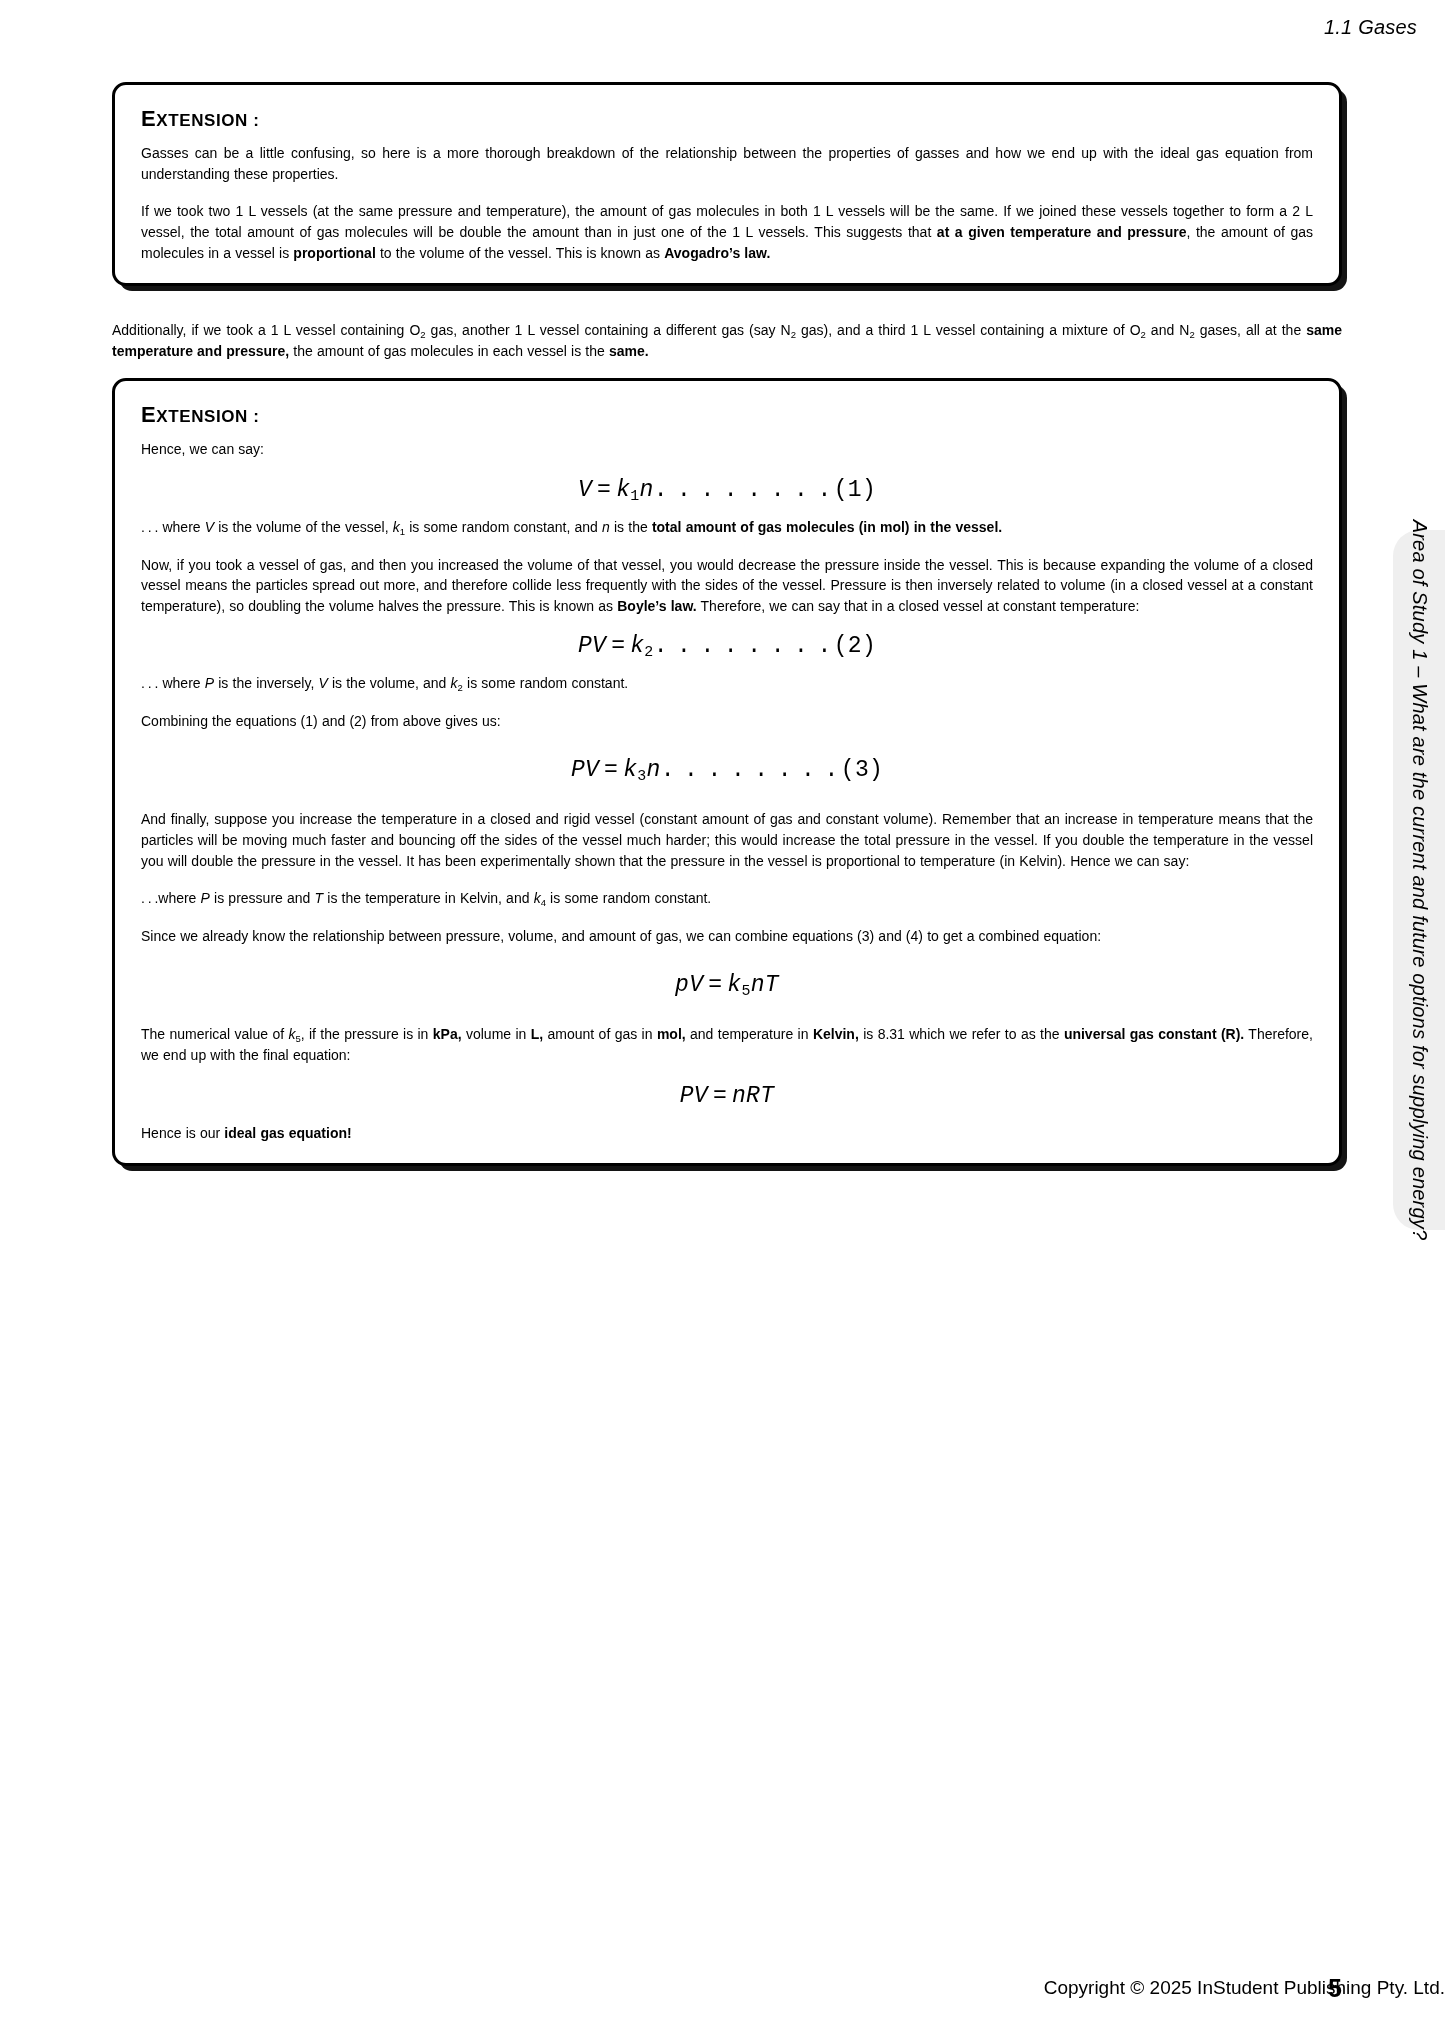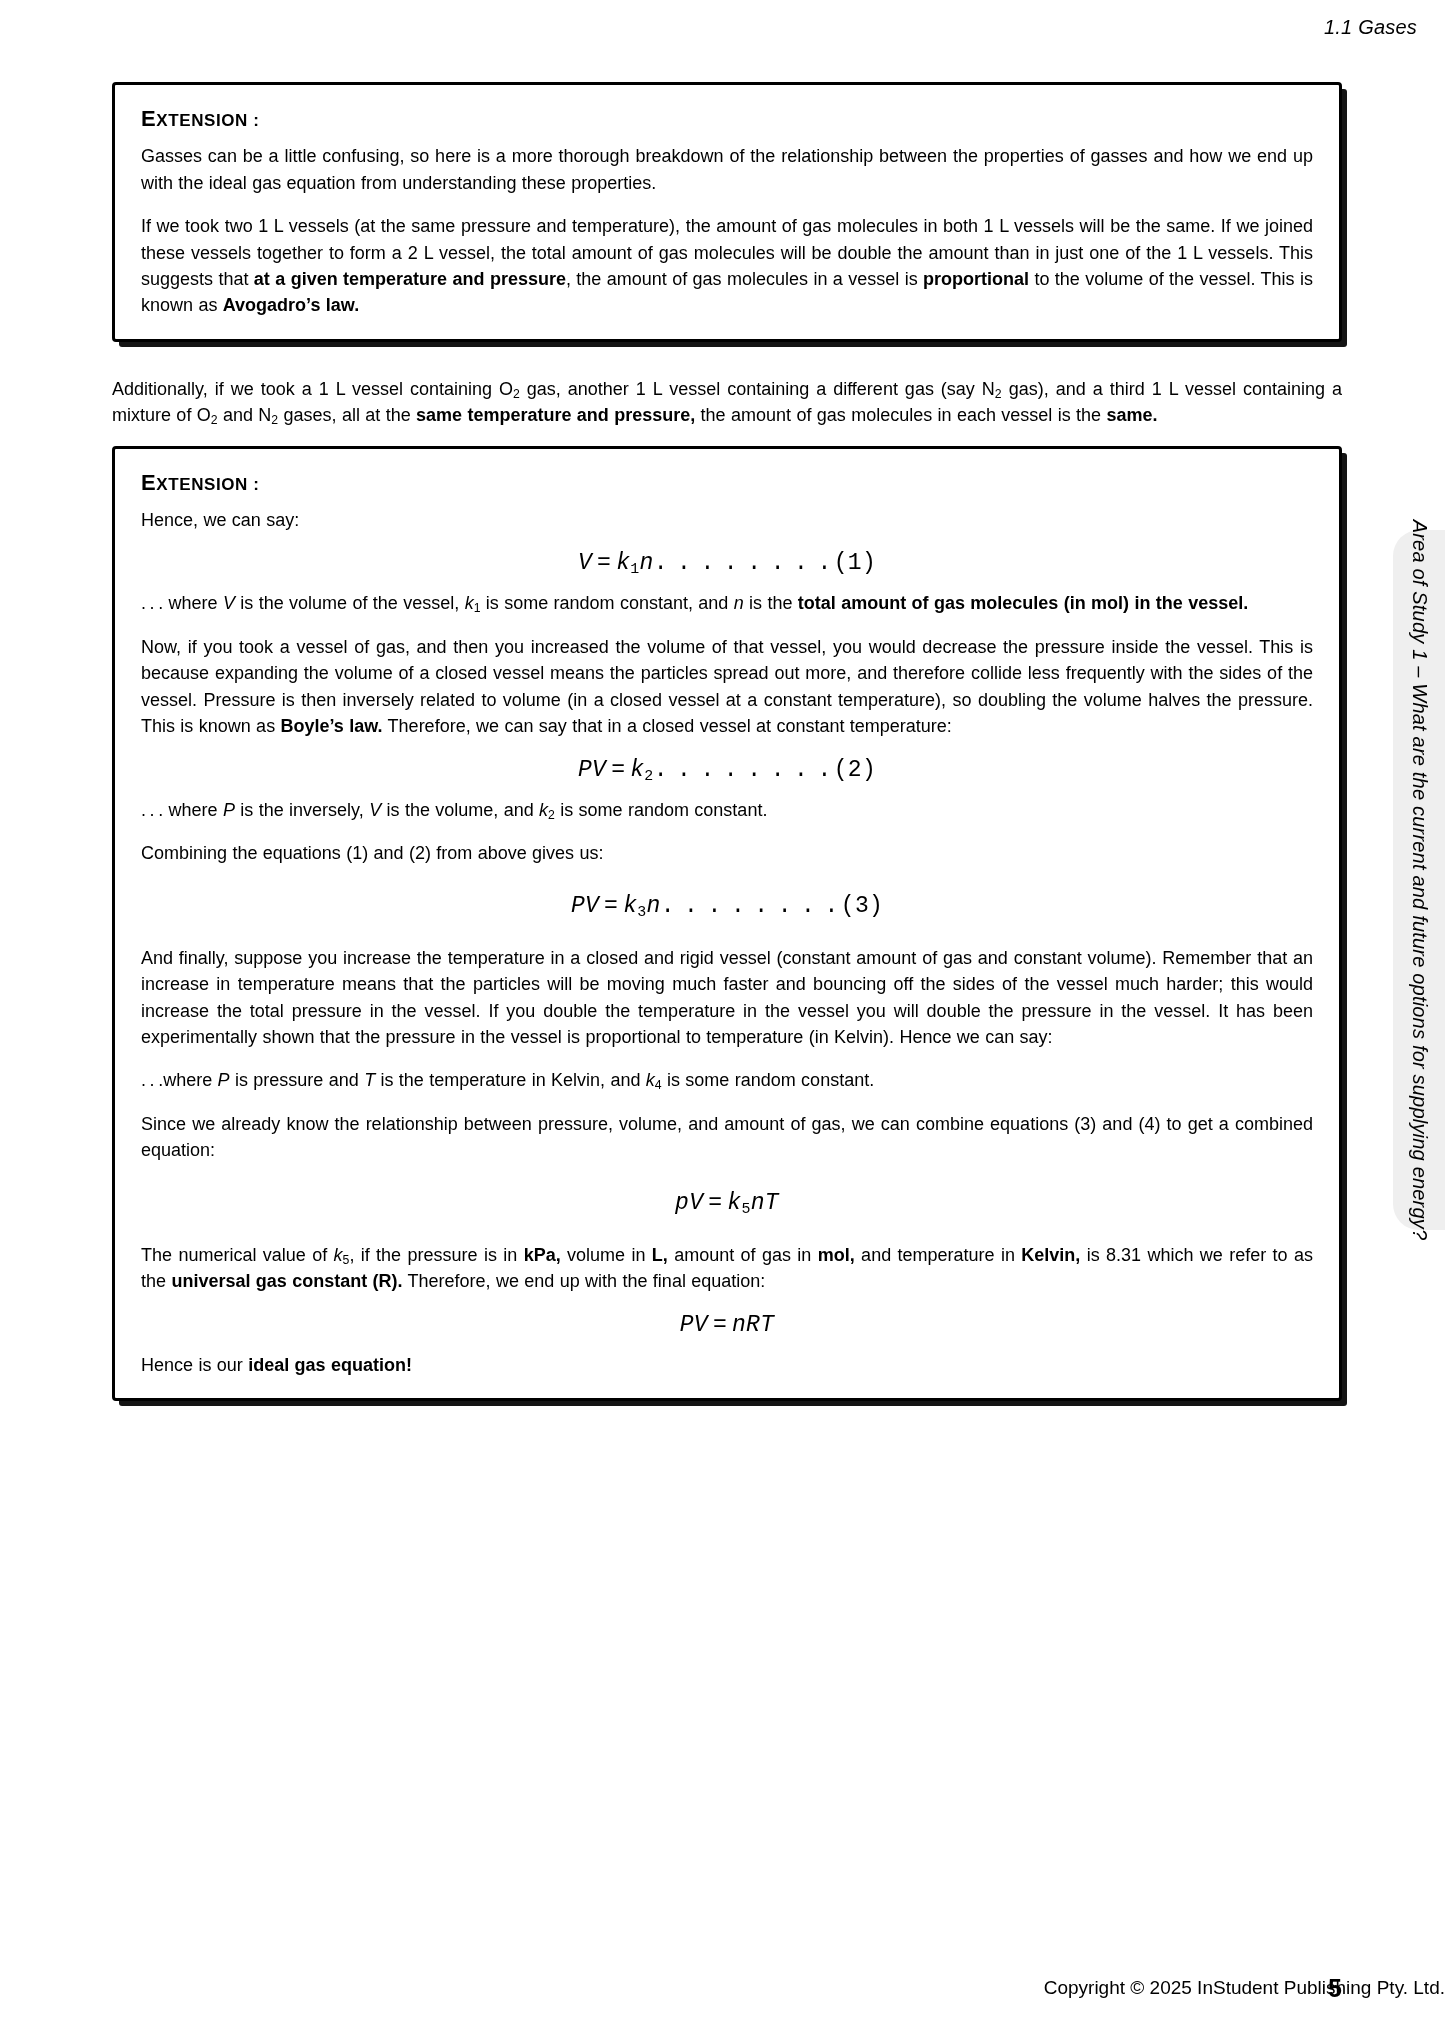--- a/index.html
+++ b/index.html
@@ -40,39 +40,39 @@
     position: absolute;
     left: 112px;
     top: 82px;
     width: 1230px;
   }
 
   
   .ext-box {
     position: relative;
     border: 3px solid #000;
-    border-radius: 4px;
+    border-radius: 14px;
     padding: 22px 26px 20px 26px;
     background: #fff;
     box-shadow: 6px 6px 0 -1px rgba(0,0,0,0.92);
     margin-bottom: 34px;
   }
   .ext-label {
     font-size: 18px;
     font-weight: 700;
     letter-spacing: 0.6px;
     margin-bottom: 12px;
     line-height: 1.1;
   }
   .ext-label .cap { font-size: 22px; }
   .ext-label .sc { font-size: 17px; }
 
   
   p.body-text {
-    font-size: 18px;
+    font-size: 14px;
     line-height: 1.47;
     text-align: justify;
     margin: 0 0 17px 0;
     word-spacing: 0.02em;
   }
   p.body-text:last-child { margin-bottom: 0; }
   .between-boxes {
     margin: 0 0 26px 0;
   }
   b, strong { font-weight: 700; }

